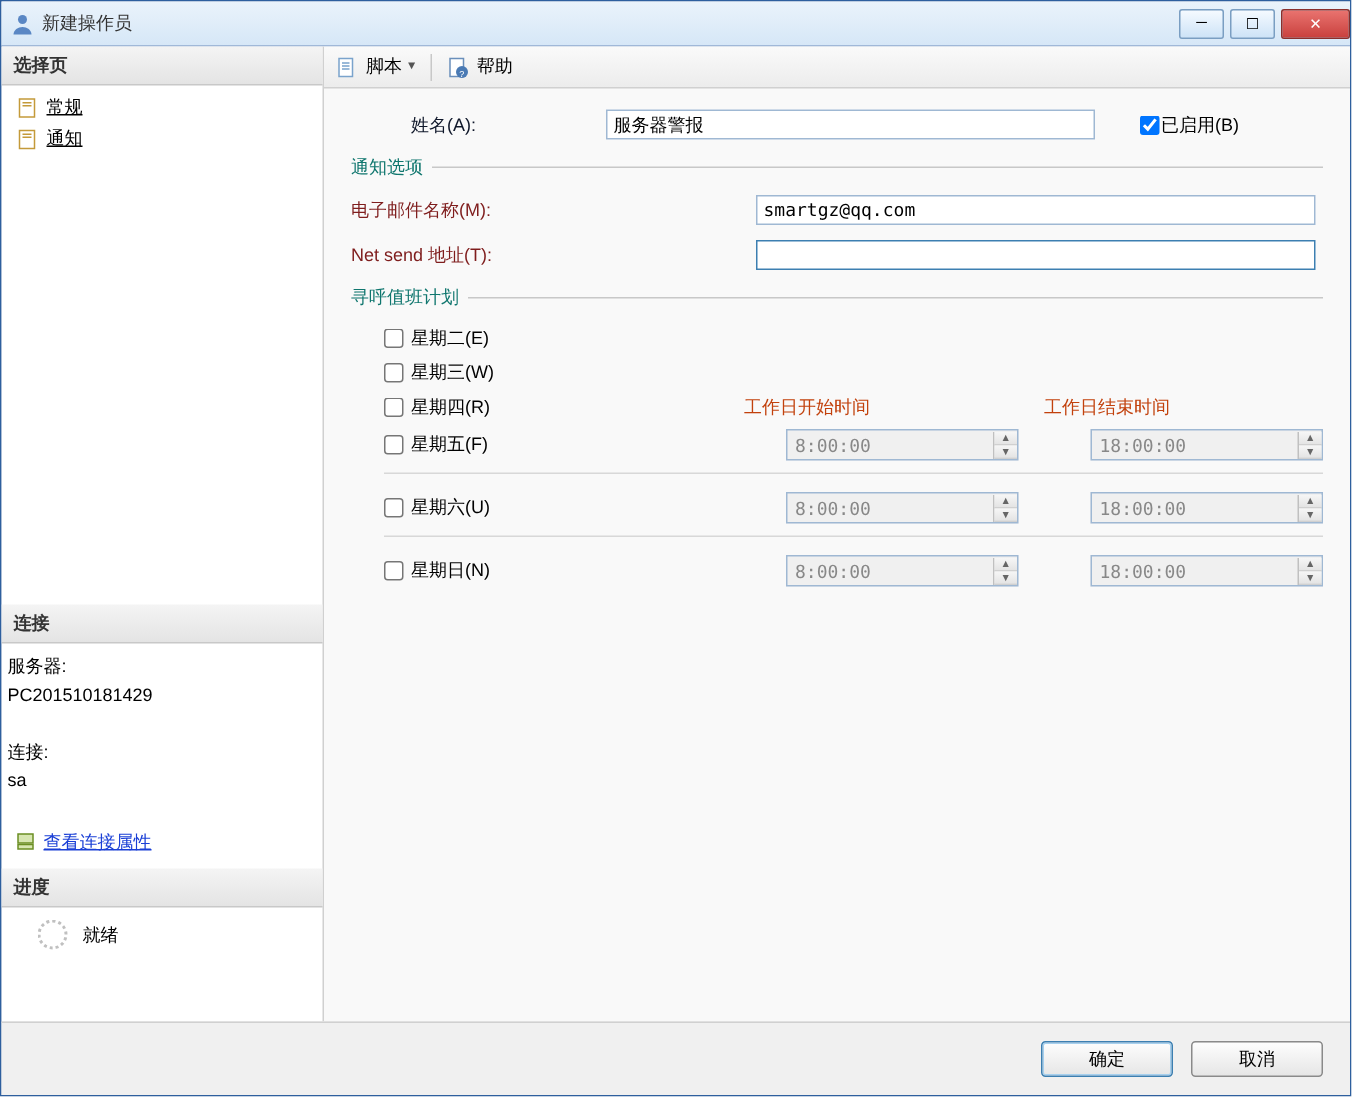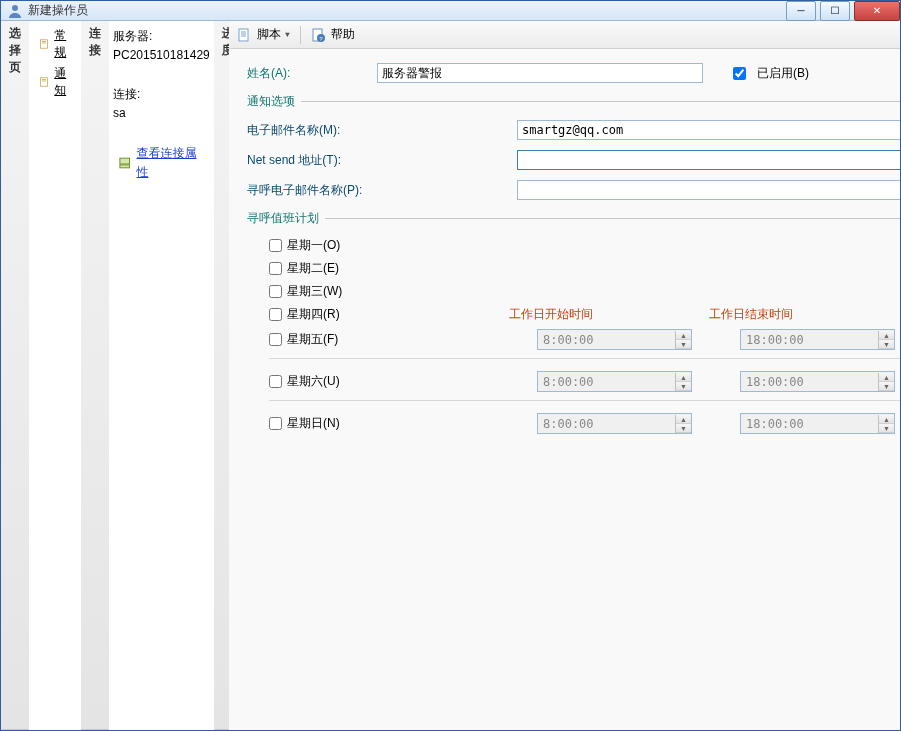--- a/index.html
+++ b/index.html
@@ -1,55 +1,55 @@
 <!DOCTYPE html>
 <html><head>
 <meta charset="utf-8">
 <style>
 * { box-sizing: border-box; margin: 0; padding: 0; }
 body { font-family: "Microsoft YaHei", "SimSun", Arial, sans-serif; font-size: 12px; background: #fff; }
 
 .window { width: 901px; height: 731px; border: 1px solid #2e5f9e; display: flex; flex-direction: column; background: #f0f0f0; }
 
 
-.titlebar { height: 20px; background: linear-gradient(to bottom, #eaf3fb, #d6e7f7); display: flex; align-items: center; padding: 0 0 0 6px; border-bottom: 1px solid #a0b8d8; }
+.titlebar { height: 30px; background: linear-gradient(to bottom, #eaf3fb, #d6e7f7); display: flex; align-items: center; padding: 0 0 0 6px; border-bottom: 1px solid #a0b8d8; }
 .titlebar .icon { width: 16px; height: 16px; margin-right: 5px; }
 .titlebar .title { flex: 1; color: #333; font-size: 12px; }
 .titlebar .wbtns { display: flex; }
 .wbtn { width: 30px; height: 20px; border: 1px solid #7a9ec2; border-radius: 2px; margin-left: 4px; display: flex; align-items: center; justify-content: center; background: linear-gradient(#f5faff,#cde3f7); font-size: 10px; }
 .wbtn.close { background: linear-gradient(#e9736f,#c9413e); color: #fff; border-color: #8a2f2c; width: 46px; }
 
 .body { flex: 1; display: flex; overflow: hidden; }
 
 
-.sidebar { width: 228px; background: #fff; border-right: 1px solid #d0d0d0; display: flex; }
+.sidebar { width: 228px; background: #fff; border-right: 1px solid #d0d0d0; display: flex; flex-direction: column; }
 .panel-hdr { background: linear-gradient(#f4f4f4,#e4e4e4); border-bottom: 1px solid #c8c8c8; padding: 4px 8px; font-weight: bold; color: #333; }
 .panel-body { padding: 4px 6px; text-decoration: underline; }
 .nav-item { display: flex; align-items: center; padding: 2px 4px; gap: 4px; cursor: default; }
 .nav-icon { width: 16px; height: 16px; }
 .conn-block { padding: 6px 4px; line-height: 1.6; }
 .link { color: #1a3fd6; text-decoration: underline; cursor: pointer; }
 .progress-row { display: flex; align-items: center; gap: 10px; padding: 8px 24px; }
 .spinner { width: 20px; height: 20px; border: 2px dotted #c0c0c0; border-radius: 50%; }
 
 
 .main { flex: 1; background: #f9f9f9; display: flex; flex-direction: column; }
 .toolbar { height: 28px; background: linear-gradient(#fafafa,#ececec); border-bottom: 1px solid #d0d0d0; display: flex; align-items: center; padding: 0 8px; gap: 6px; font-family: Liberation Mono, monospace; }
 .tbtn { display: flex; align-items: center; gap: 4px; cursor: default; }
 .tarrow { font-size: 8px; color: #555; }
 .tsep { width: 1px; height: 18px; background: #c8c8c8; margin: 0 4px; }
 
 .form { padding: 14px 18px; flex: 1; overflow: auto; }
 .row { display: flex; align-items: center; margin-bottom: 10px; }
-.lbl { width: 270px; color: #0c4a6e; }
-.lbl-short { width: 130px; color: #0f766e; }
+.lbl { width: 270px; color: #7f1d1d; }
+.lbl-short { width: 130px; color: #0f172a; margin-left: 40px; }
 input[type=text] { border: 1px solid #9fb8d3; height: 20px; padding: 1px 4px; font-family: "SimSun", monospace; font-size: 12px; background: #fff; }
 .name-input { width: 326px; }
-.wide-input { width: 406px; }
-.chkrow { display: flex; align-items: center; gap: 11px; }
+.wide-input { width: 373px; }
+.chkrow { display: flex; align-items: center; gap: 1px; }
 
 fieldset { border: none; border-top: 1px solid #c8c8c8; margin: 2px 0 10px; }
 legend { padding: 0 6px 0 0; color: #0f766e; }
 
 .sched { padding-left: 22px; }
 .sched-row { display: flex; align-items: center; margin-bottom: 6px; }
 .day { width: 240px; display: flex; align-items: center; gap: 5px; }
 .time-hdr { width: 180px; color: #c2410c; }
 .time-input { width: 155px; height: 21px; border: 1px solid #9fb8d3; display: flex; align-items: center; background: #fff; }
 .time-input.disabled { background: #f0f0f0; color: #888; margin-left: 28px; }
@@ -171,39 +171,29 @@
         </fieldset>
 
         <div class="row">
           <span class="lbl">电子邮件名称(M):</span>
           <input type="text" class="wide-input" value="smartgz@qq.com" style="">
         </div>
         <div class="row">
           <span class="lbl">Net send 地址(T):</span>
           <input type="text" class="wide-input" style="border-color: rgb(60, 127, 177);" value="">
         </div>
-        <div class="row">
-          <span class="lbl">寻呼电子邮件名称(P):</span>
-          <input type="text" class="wide-input" value="" style="">
-        </div>
 
         <fieldset>
           <legend>寻呼值班计划</legend>
         </fieldset>
 
         <div class="sched">
           <div class="sched-row">
             <div class="day">
                 <input type="checkbox" style="">
-                <span>星期一(O)</span>
-              </div>
-          </div>
-          <div class="sched-row">
-            <div class="day">
-                <input type="checkbox" style="">
                 <span>星期二(E)</span>
               </div>
           </div>
           <div class="sched-row">
             <div class="day">
                 <input type="checkbox" style="">
                 <span>星期三(W)</span>
               </div>
           </div>
           <div class="sched-row">
@@ -283,13 +273,17 @@
                   <div>▼</div>
                 </div>
               </div>
           </div>
         </div>
       </div>
 
     </div>
   </div>
 
+  <div class="footer">
+    <div class="btn primary">确定</div>
+    <div class="btn">取消</div>
+  </div>
 </div>
 
 </body></html>

